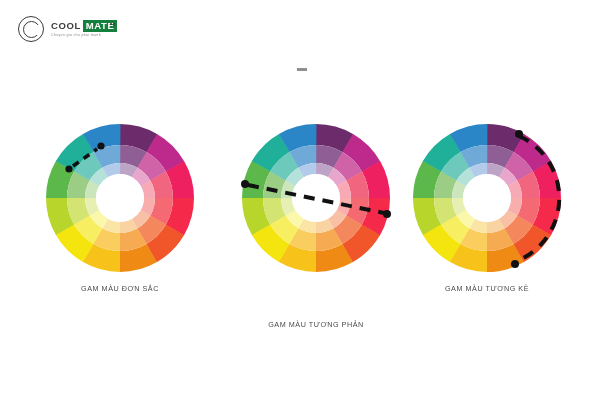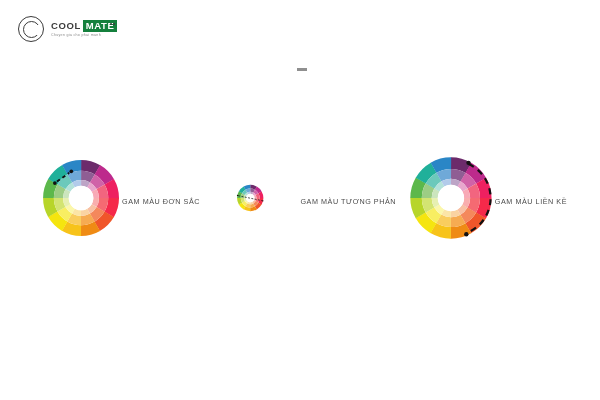--- a/index.html
+++ b/index.html
@@ -121,21 +121,21 @@
     height: 2.5px;
     background: #8f8f8f;
   }
 
   
   .wheel-group {
     position: absolute;
     top: 118px;
     width: 160px;
     display: flex;
-    flex-direction: row;
+    flex-direction: column;
     align-items: center;
   }
   #group-0 { left: 40px; }
   #group-1 { left: 236px; gap: 36px; }
   #group-2 { left: 407px; }
 
   .wheel-svg {
     display: block;
   }
 
@@ -312,16 +312,16 @@
           <path d="M 49.68911086754465 62.5 A 35 35 0 0 1 62.68548404433028 49.582775648970554 L 68.12718905896934 59.14247473072267 A 24 24 0 0 0 59.21539030917347 68 Z" fill="#b4e2da"></path>
           <path d="M 62.499999999999986 49.689110867544656 A 35 35 0 0 1 80.21380150367375 45.000653021563004 L 80.14660674537629 56.00044778621463 A 24 24 0 0 0 67.99999999999999 59.21539030917348 Z" fill="#b2cbea"></path>
         </g>
       <circle cx="80" cy="80" r="24" fill="#ffffff"></circle>
       <g>
         <path d="M 112 18 A 68 68 0 0 1 110 143" fill="none" stroke="#111111" stroke-width="4" stroke-dasharray="11 9" stroke-linecap="butt"></path>
         <circle cx="112" cy="16" r="4" fill="#111111"></circle>
         <circle cx="108" cy="146" r="4" fill="#111111"></circle>
       </g>
     </svg>
-    <div class="caption">GAM MÀU LIỀN KỀ</div>
+    <div class="caption">GAM MÀU TƯƠNG KỀ</div>
   </div>
 
 </div>
 
 </body></html>

